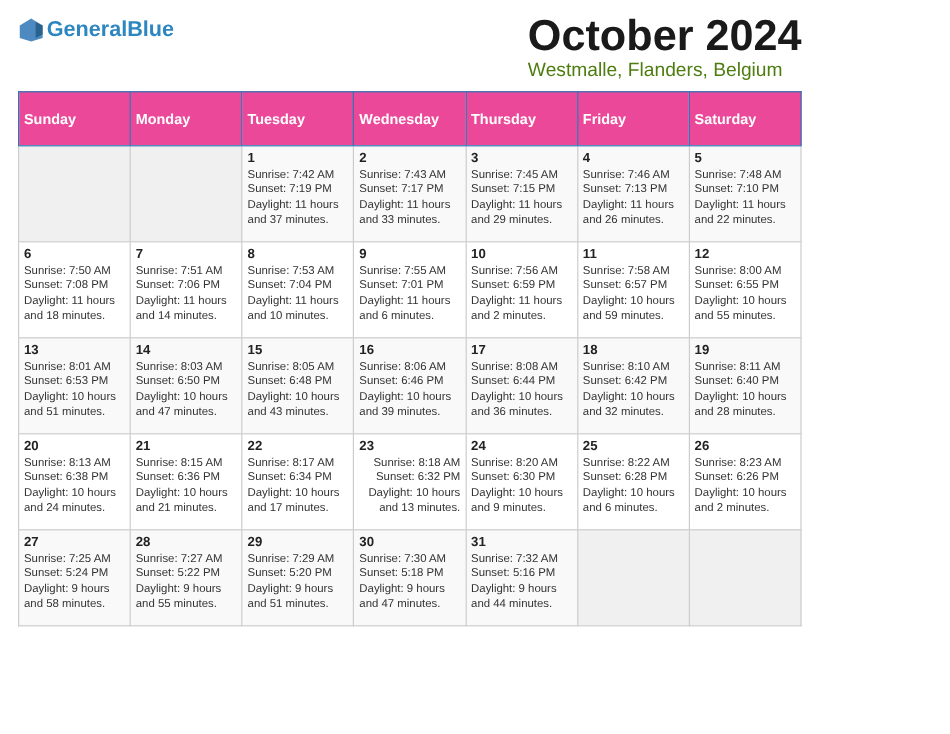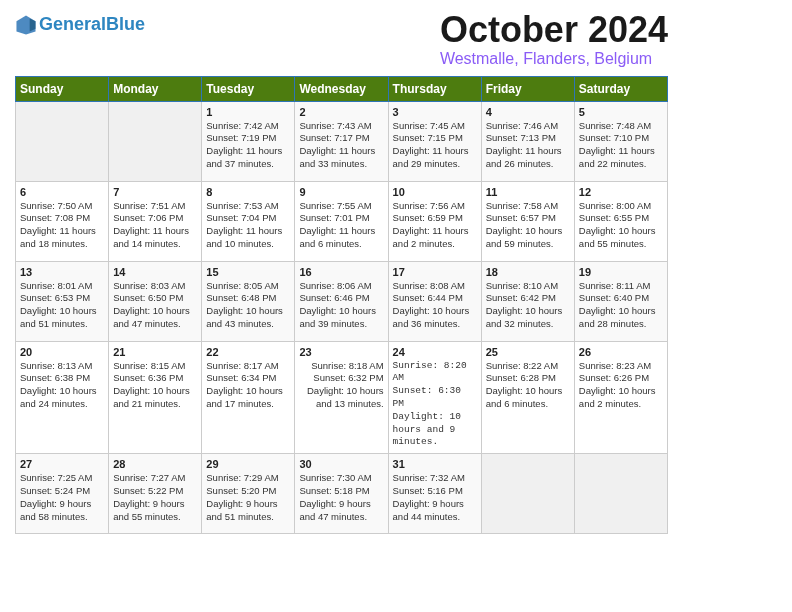--- a/index.html
+++ b/index.html
@@ -44,34 +44,34 @@
     .title-block {
     }
     .month-title {
       font-size: 36px;
       font-weight: bold;
       color: #1a1a1a;
       line-height: 1.1;
     }
     .location {
       font-size: 16px;
-      color: #8b5cf6;
+      color: #4d7c0f;
       font-weight: normal;
     }
     table {
       width: 100%;
       border-collapse: collapse;
       table-layout: fixed;
     }
     thead tr th {
-      background: #4d7c0f;
+      background: #ec4899;
       color: #fff;
       font-size: 12px;
       font-weight: bold;
-      padding: 5px 4px;
+      padding: 15px 4px;
       text-align: left;
       border: 1px solid #2e75b6;
     }
     tbody tr td {
       border: 1px solid #ccc;
       vertical-align: top;
       padding: 4px 4px 4px 4px;
       font-size: 10px;
       color: #222;
       min-height: 72px;
@@ -276,21 +276,21 @@
 Daylight: 10 hours and 17 minutes.</div>
           </td>
           <td>
             <span class="day-num">23</span>
             <div class="day-info" style="white-space: pre-line; text-align: right;">Sunrise: 8:18 AM
 Sunset: 6:32 PM
 Daylight: 10 hours and 13 minutes.</div>
           </td>
           <td>
             <span class="day-num">24</span>
-            <div class="day-info" style="white-space: pre-line; font-family: Liberation Mono, monospace;">Sunrise: 8:20 AM
+            <div class="day-info" style="white-space: pre-line;">Sunrise: 8:20 AM
 Sunset: 6:30 PM
 Daylight: 10 hours and 9 minutes.</div>
           </td>
           <td>
             <span class="day-num">25</span>
             <div class="day-info" style="white-space: pre-line;">Sunrise: 8:22 AM
 Sunset: 6:28 PM
 Daylight: 10 hours and 6 minutes.</div>
           </td>
           <td>

